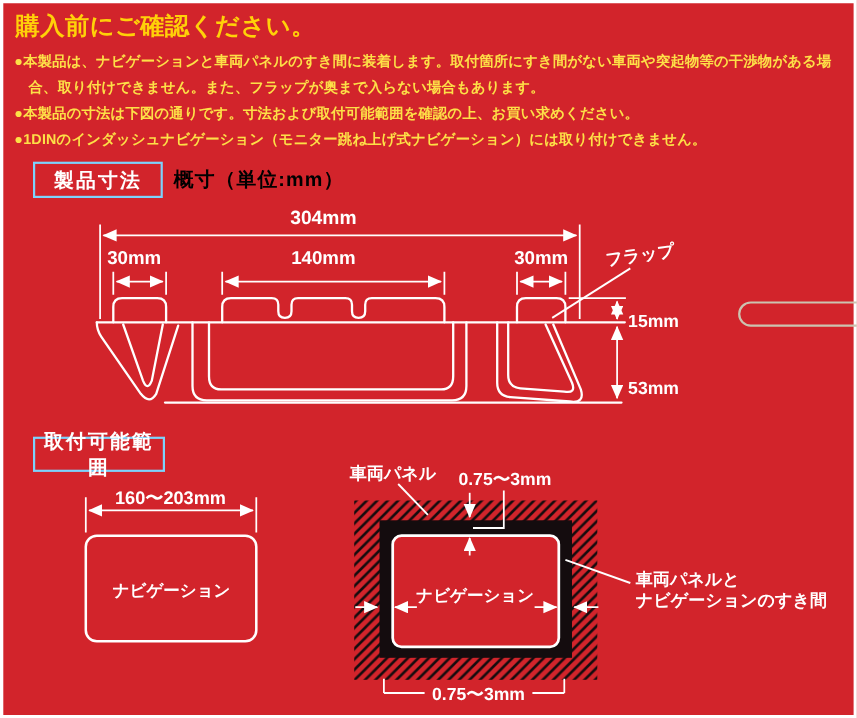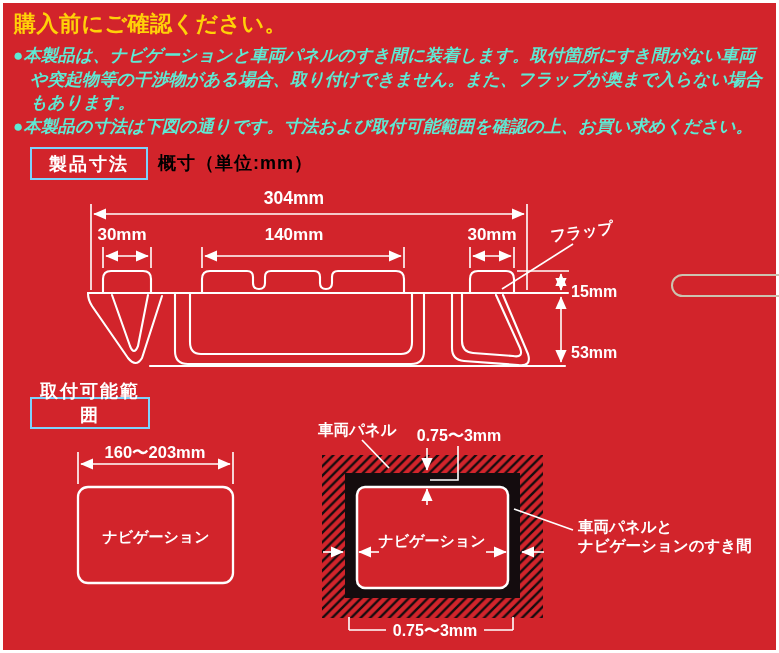--- a/index.html
+++ b/index.html
@@ -11,32 +11,32 @@
     font-family:"Liberation Sans", sans-serif;
     overflow:hidden;
   }
   .heading{
     position:absolute;left:14px;top:9px;
     font-size:22px;font-weight:bold;color:#ffd108;
     letter-spacing:0.5px;white-space:nowrap;
   }
   .bullets{
     position:absolute;left:13px;top:44px;width:756px;
-    color:#5eead4;font-size:17px;font-weight:bold;line-height:23.5px;font-style:italic;
+    color:#fde047;font-size:13px;font-weight:bold;line-height:23.5px;
   }
   .bullet{margin:0;padding-left:1em;text-indent:-1em;letter-spacing:0.2px;}
   .sec-box{
     position:absolute;
     border:2px solid #7dd3fc;color:#ffffff;
     font-size:18px;font-weight:bold;text-align:center;
     display:flex;align-items:center;justify-content:center;
     letter-spacing:2px;
   }
   .sec-box.dim{left:30px;top:147px;width:114px;height:29px;}
-  .sec-box.range{left:30px;top:397px;width:116px;height:28px;align-items:flex-end;}
+  .sec-box.range{left:30px;top:397px;width:116px;height:28px;}
   .subtitle{
     position:absolute;left:158px;top:151px;
     color:#000000;font-size:18px;font-weight:bold;letter-spacing:1px;
   }
   svg text{
     font-family:"Liberation Sans", sans-serif;
     font-weight:bold;fill:#ffffff;
   }
   .lineart{stroke:#ffffff;fill:none;stroke-width:2.1;stroke-linecap:round;stroke-linejoin:round;}
   .dim-line{stroke:#ffffff;fill:none;stroke-width:1.6;}
@@ -45,20 +45,21 @@
 </head>
 <body>
 
 <div class="stage">
 
   <div class="heading">購入前にご確認ください。</div>
 
   <div class="bullets">
     <p class="bullet">●本製品は、ナビゲーションと車両パネルのすき間に装着します。取付箇所にすき間がない車両や突起物等の干渉物がある場合、取り付けできません。また、フラップが奥まで入らない場合もあります。</p>
     <p class="bullet">●本製品の寸法は下図の通りです。寸法および取付可能範囲を確認の上、お買い求めください。</p>
+    <p class="bullet">●1DINのインダッシュナビゲーション（モニター跳ね上げ式ナビゲーション）には取り付けできません。</p>
   </div>
 
   <div class="sec-box dim">
     <span>製品寸法</span>
   </div>
   <div class="subtitle">概寸（単位:mm）</div>
 
   <div class="sec-box range">
     <span>取付可能範囲</span>
   </div>

